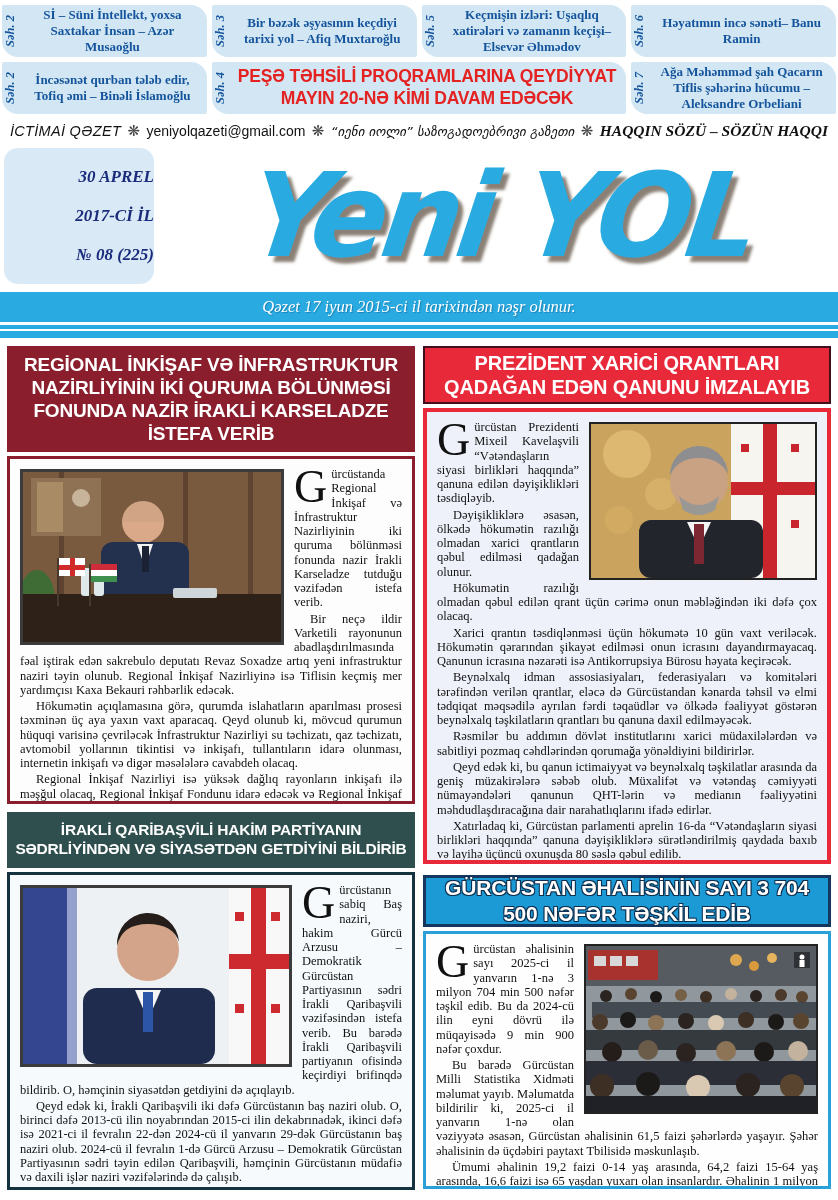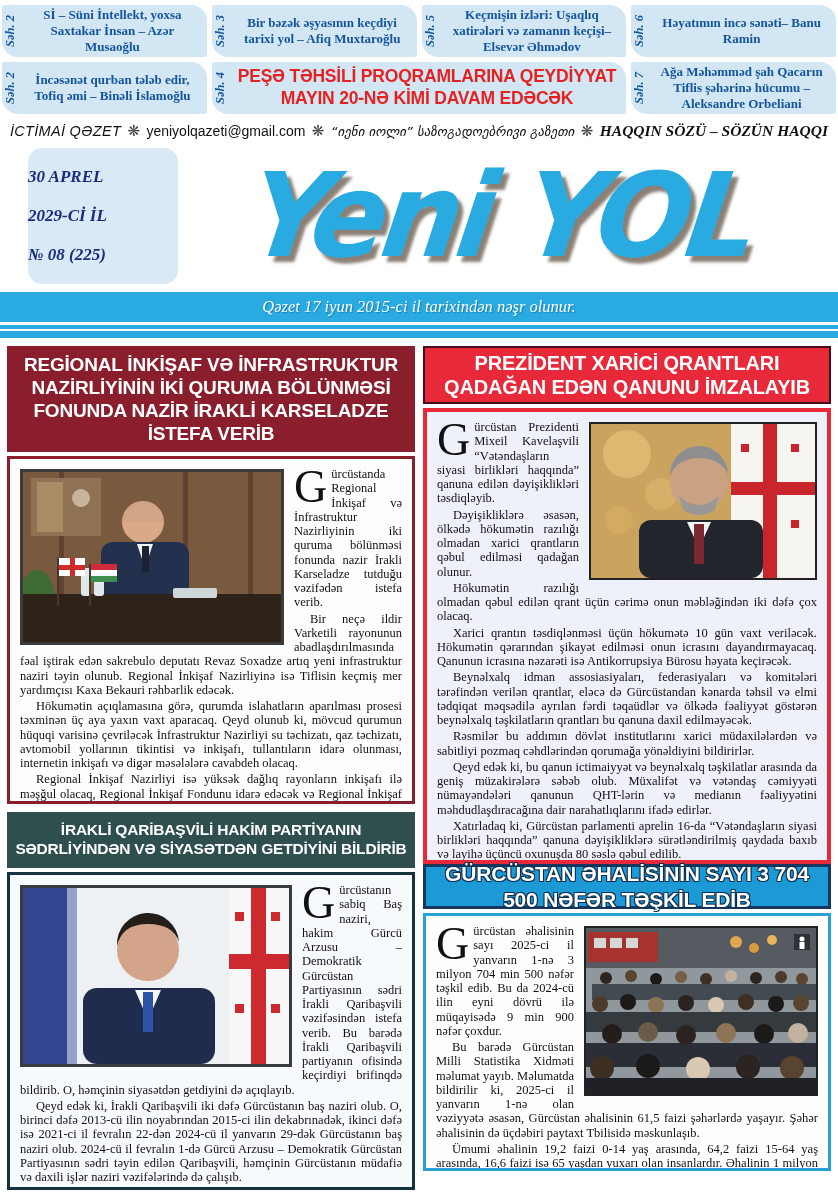--- a/index.html
+++ b/index.html
@@ -18,40 +18,40 @@
   
   .infobar { height:26px; display:flex; align-items:center; justify-content:space-between; padding:0 10px; }
   .infobar .gazette { font-weight:normal; font-style:italic; font-size:14.5px; color:#111; letter-spacing:0.3px; }
   .infobar .email { font-size:14px; color:#111; }
   .infobar .georgian { font-family:"DejaVu Sans",sans-serif; font-style:italic; font-size:13px; color:#111; }
   .infobar .motto { font-family:"Liberation Serif","DejaVu Serif",serif; font-weight:bold; font-style:italic; font-size:15.5px; color:#111; }
   .infobar .sep { font-size:15px; color:#444; }
 
   
   .masthead { position:relative; height:148px; }
-  .datebox { position:absolute; left:28px; top:4px; width:150px; height:136px; background:#d9eaf6; border-radius:14px; display:flex; flex-direction:column; justify-content:space-evenly; align-items:flex-start; }
+  .datebox { position:absolute; left:4px; top:4px; width:150px; height:136px; background:#d9eaf6; border-radius:14px; display:flex; flex-direction:column; justify-content:space-evenly; align-items:flex-end; }
   .datebox div { font-family:"Liberation Serif","DejaVu Serif",serif; font-style:italic; font-weight:bold; font-size:17px; color:#1c2c7c; }
   .logo-wrap { position:absolute; left:168px; right:0; top:-6px; bottom:0; display:flex; align-items:center; justify-content:center; }
   .logo { font-family:"DejaVu Sans","Liberation Sans",sans-serif; font-weight:bold; font-style:italic; font-size:112px; color:#29abe2; letter-spacing:-5px; transform:skewX(-8deg) scaleY(1.04); text-shadow:6px 6px 3px #8b8076; white-space:nowrap; }
 
   
   .strip { height:30px; background:#29abe2; display:flex; align-items:center; justify-content:center; }
   .strip .tagline { font-family:"Liberation Serif","DejaVu Serif",serif; font-style:italic; font-size:16.5px; color:#fff; text-shadow:1px 1px 1px #1b7fb0; }
   .rule1 { height:4px; background:#29abe2; margin-top:3px; }
   .rule2 { height:7px; background:#29abe2; margin-top:2px; }
 
   
   .main { display:flex; gap:8px; padding:8px 7px 0; }
   .col { width:408px; }
 
   .headline { color:#fff; text-align:center; display:flex; align-items:center; justify-content:center; font-weight:bold; letter-spacing:-0.2px; line-height:1.22; padding:4px 0; }
   .hl-maroon { background:#8a1e2d; height:106px; font-size:19px; }
   .hl-red    { background:#e8293a; border:2px solid #42101c; height:58px; font-size:20px; }
   .hl-teal   { background:#2f4e4e; height:56px; font-size:15.5px; margin-top:8px; }
-  .hl-blue   { background:#1b9ad6; border:3px solid #15375f; height:45px; font-size:21px; margin-top:0;
+  .hl-blue   { background:#1b9ad6; border:3px solid #15375f; height:52px; font-size:21px; margin-top:11px;
                text-shadow:-1px -1px 0 #0e2f4e,1px -1px 0 #0e2f4e,-1px 1px 0 #0e2f4e,1px 1px 0 #0e2f4e; }
 
   .body-box { padding:8px 10px; font-family:"Liberation Serif","DejaVu Serif",serif; font-size:12.5px; line-height:1.14; color:#111; text-align:justify; overflow:hidden; margin-top:4px; }
   .bb-maroon { border:3px solid #8a1e2d; background:#fdfdfe; height:348px; }
   .bb-red    { border:4px solid #e8293a; background:#eef1f9; height:456px; }
   .bb-teal   { border:3px solid #14333f; background:#f6fafc; height:318px; }
   .bb-blue   { border:3px solid #2aa0d8; background:#fefeff; height:258px; }
 
   .photo { display:block; overflow:hidden; }
   .photo svg { display:block; }
@@ -104,21 +104,21 @@
     <span class="email">yeniyolqazeti@gmail.com</span>
     <span class="sep">❋</span>
     <span class="georgian">“იენი იოლი” საზოგადოებრივი გაზეთი</span>
     <span class="sep">❋</span>
     <span class="motto">HAQQIN SÖZÜ – SÖZÜN HAQQI</span>
   </div>
 
   <div class="masthead">
     <div class="datebox">
       <div>30 APREL</div>
-      <div>2029-Cİ İL</div>
+      <div>2017-Cİ İL</div>
       <div>№ 08 (225)</div>
     </div>
     <div class="logo-wrap">
       <span class="logo">Yeni YOL</span>
     </div>
   </div>
 
   <div class="strip">
     <span class="tagline">Qəzet 17 iyun 2015-ci il tarixindən nəşr olunur.</span>
   </div>

